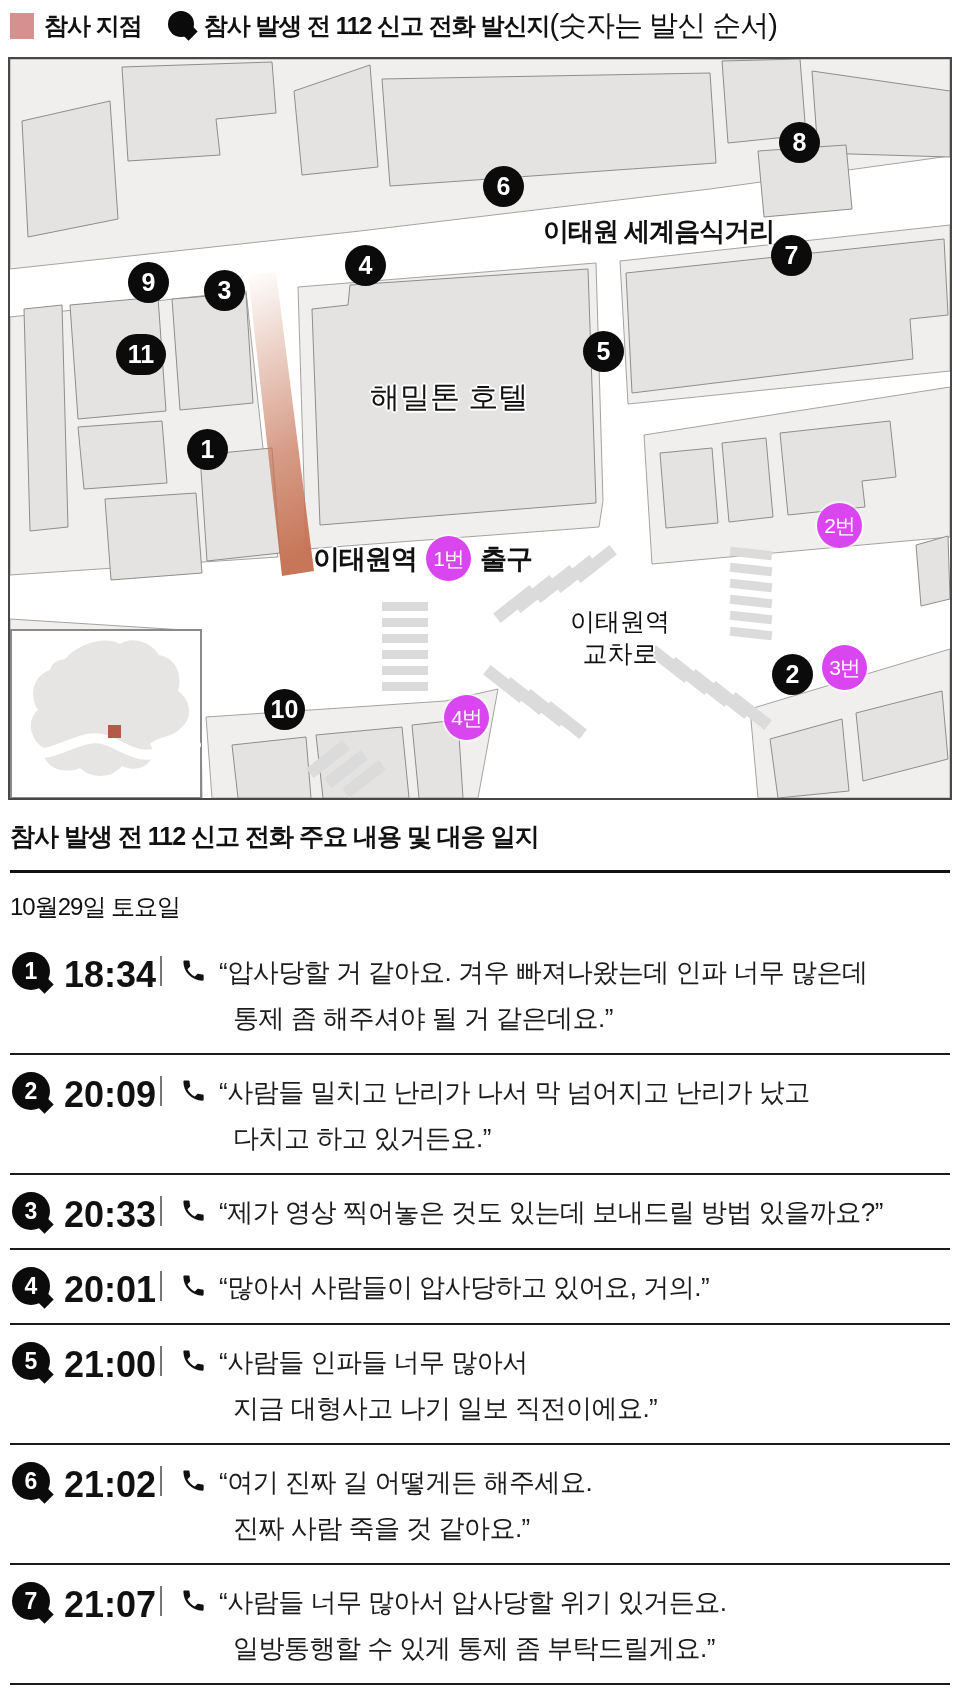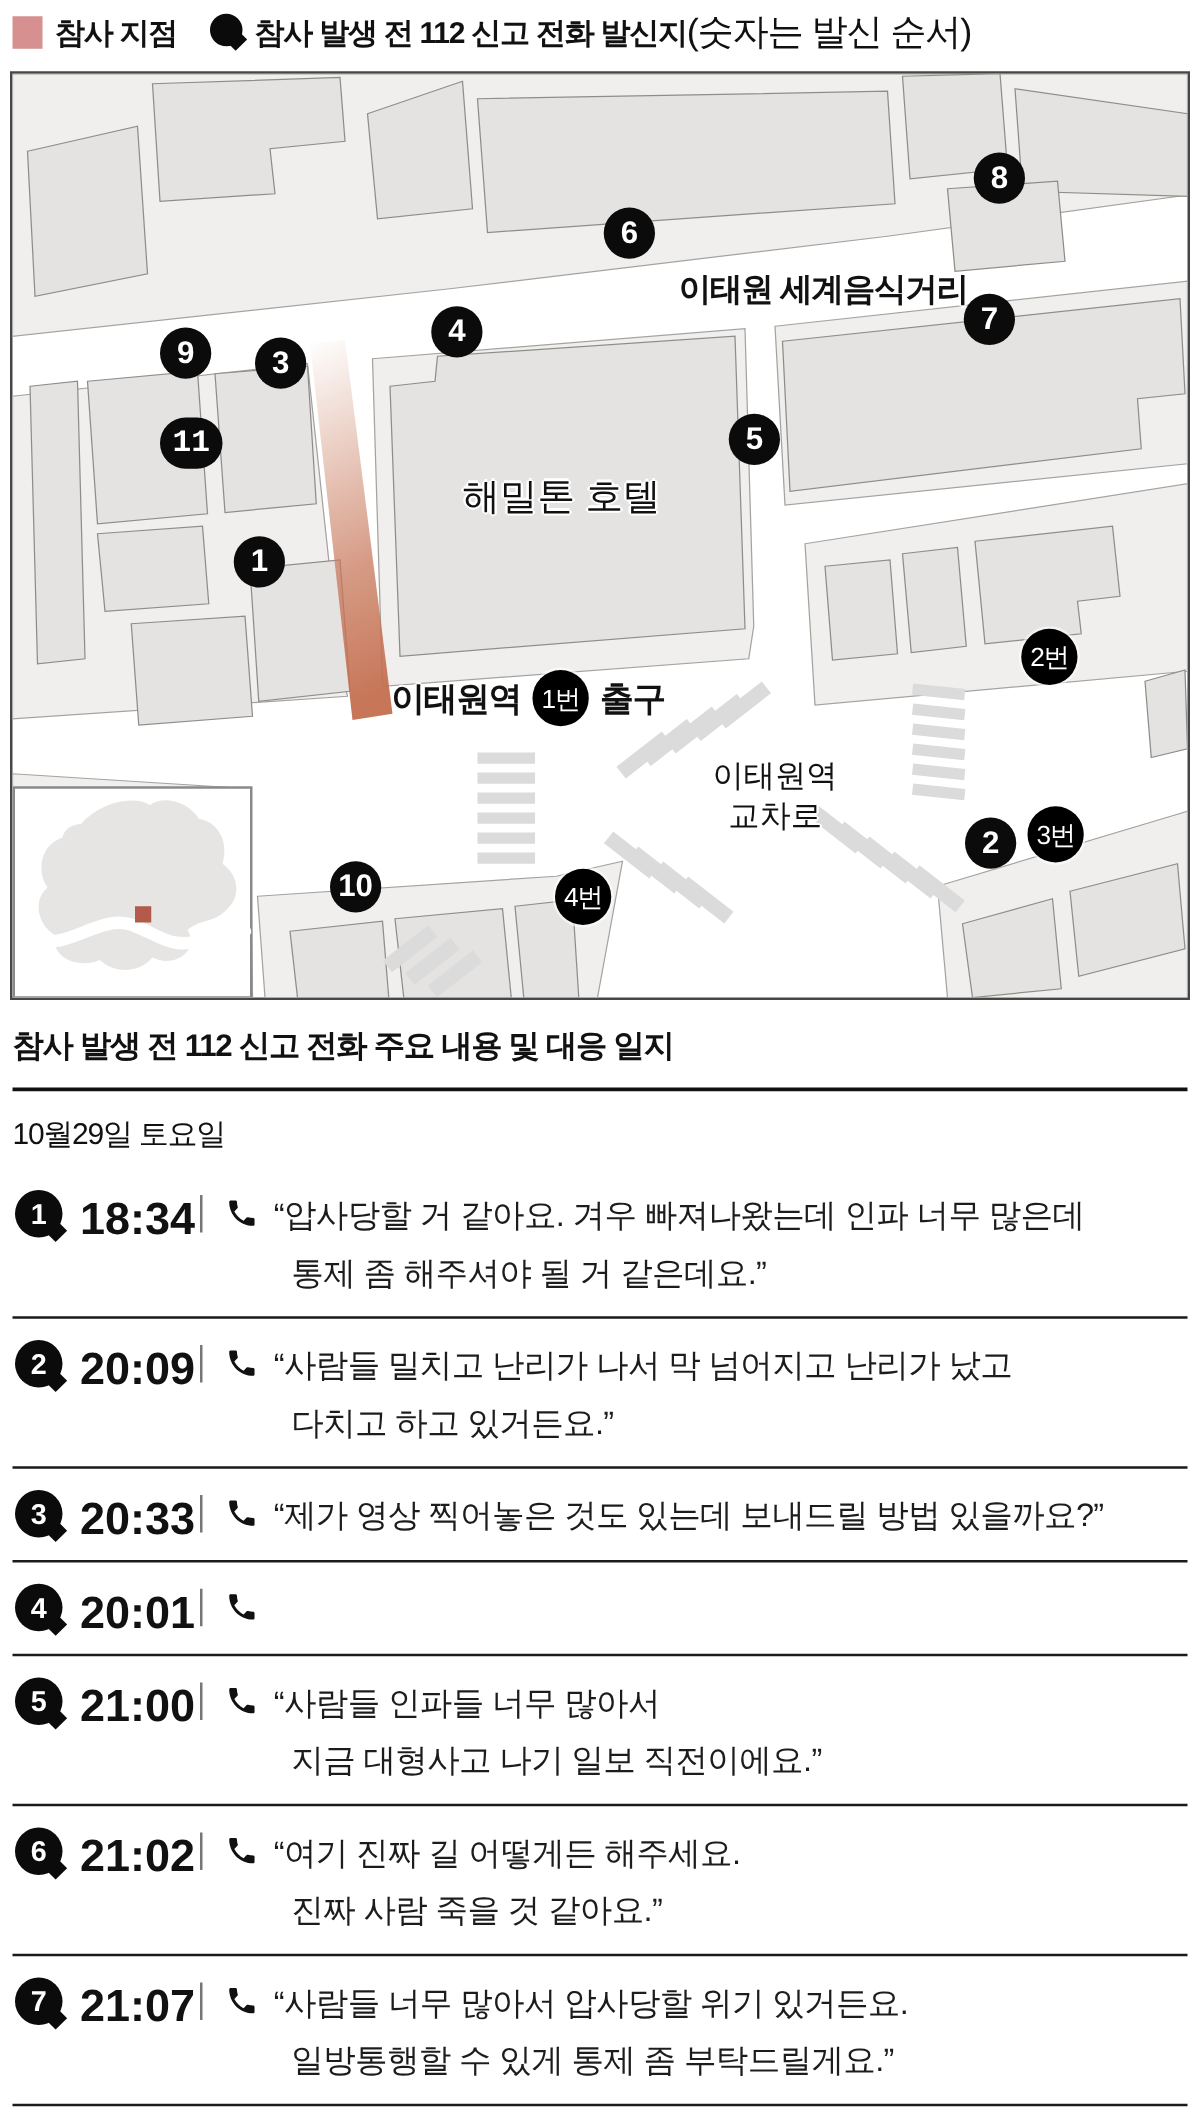--- a/index.html
+++ b/index.html
@@ -26,21 +26,21 @@
   .pin{position:absolute;background:#0b0b0b;color:#fff;border-radius:50%;
        display:flex;align-items:center;justify-content:center;
        font-weight:bold;}
   .pin::after{content:'';position:absolute;width:13px;height:13px;background:#0b0b0b;
        transform:rotate(45deg);z-index:-1;}
   .pin.tail-br::after{right:-1px;bottom:-1px;}
   .pin.tail-bl::after{left:-1px;bottom:-1px;}
   .pin.tail-tr::after{right:-1px;top:-1px;}
   .map .pin{width:41px;height:41px;font-size:25px;}
   .map .pin.wide{width:50px;border-radius:22px;}
-  .exit{position:absolute;width:45px;height:45px;border-radius:50%;background:#000000;
+  .exit{position:absolute;width:45px;height:45px;border-radius:50%;background:#d946ef;
         color:#fff;display:flex;align-items:center;justify-content:center;
         font-size:21px;letter-spacing:-1px;box-shadow:0 0 0 2px rgba(255,255,255,.55);}
   
   .timeline{position:absolute;left:10px;top:812px;width:940px;}
   .tl-title{font-size:25px;font-weight:bold;letter-spacing:-1px;margin-top:8px;}
   .tl-rule{height:3px;background:#111;margin-top:17px;}
   .tl-date{font-size:24px;font-weight:normal;letter-spacing:-1px;margin:18px 0 12px;}
   .row{display:flex;align-items:flex-start;padding:14px 0 12px;border-bottom:2px solid #1b1b1b;}
   .row .pin{position:relative;flex:0 0 auto;width:38px;height:38px;font-size:23px;margin:3px 14px 0 2px;}
   .time{flex:0 0 auto;width:88px;font-size:36px;font-weight:bold;letter-spacing:0;margin-top:5px;}
@@ -183,21 +183,21 @@
   <div class="pin tail-br" style="left:177px;top:370px;">1</div>
   <div class="pin tail-br" style="left:762px;top:595px;">2</div>
   <div class="pin tail-bl" style="left:194px;top:211px;">3</div>
   <div class="pin tail-bl" style="left:335px;top:186px;">4</div>
   <div class="pin tail-bl" style="left:573px;top:272px;">5</div>
   <div class="pin tail-tr" style="left:473px;top:107px;">6</div>
   <div class="pin tail-bl" style="left:761px;top:176px;">7</div>
   <div class="pin tail-bl" style="left:769px;top:63px;">8</div>
   <div class="pin tail-br" style="left:118px;top:203px;">9</div>
   <div class="pin tail-br" style="left:254px;top:630px;">10</div>
-  <div class="pin tail-tr wide" style="left:118px;top:275px;font-family:Liberation Mono, monospace;">11</div>
+  <div class="pin tail-tr wide" style="left:106px;top:275px;">11</div>
 </div>
 
 <div class="timeline">
   <div class="tl-title">참사 발생 전 112 신고 전화 주요 내용 및 대응 일지</div>
   <div class="tl-rule"></div>
   <div class="tl-date">10월29일 토요일</div>
 
   <div class="row">
     <div class="pin tail-br">1</div>
     <div class="time">18:34</div>
@@ -237,20 +237,24 @@
     </div>
   </div>
 
   <div class="row">
     <div class="pin tail-br">4</div>
     <div class="time">20:01</div>
     <div class="sep"></div>
     <svg class="phone" viewBox="0 0 24 24">
         <path fill="#111" d="M6.62 10.79c1.44 2.83 3.76 5.14 6.59 6.59l2.2-2.21c.27-.27.67-.36 1.02-.24 1.12.37 2.33.57 3.57.57.55 0 1 .45 1 1V20c0 .55-.45 1-1 1-9.39 0-17-7.61-17-17 0-.55.45-1 1-1h3.5c.55 0 1 .45 1 1 0 1.25.2 2.45.57 3.57.11.35.03.74-.25 1.02l-2.2 2.2z"></path>
       </svg>
+    <div class="quote">
+      <div>“많아서 사람들이 압사당하고 있어요, 거의.”</div>
+
+    </div>
   </div>
 
   <div class="row">
     <div class="pin tail-br">5</div>
     <div class="time">21:00</div>
     <div class="sep"></div>
     <svg class="phone" viewBox="0 0 24 24">
         <path fill="#111" d="M6.62 10.79c1.44 2.83 3.76 5.14 6.59 6.59l2.2-2.21c.27-.27.67-.36 1.02-.24 1.12.37 2.33.57 3.57.57.55 0 1 .45 1 1V20c0 .55-.45 1-1 1-9.39 0-17-7.61-17-17 0-.55.45-1 1-1h3.5c.55 0 1 .45 1 1 0 1.25.2 2.45.57 3.57.11.35.03.74-.25 1.02l-2.2 2.2z"></path>
       </svg>
     <div class="quote">

